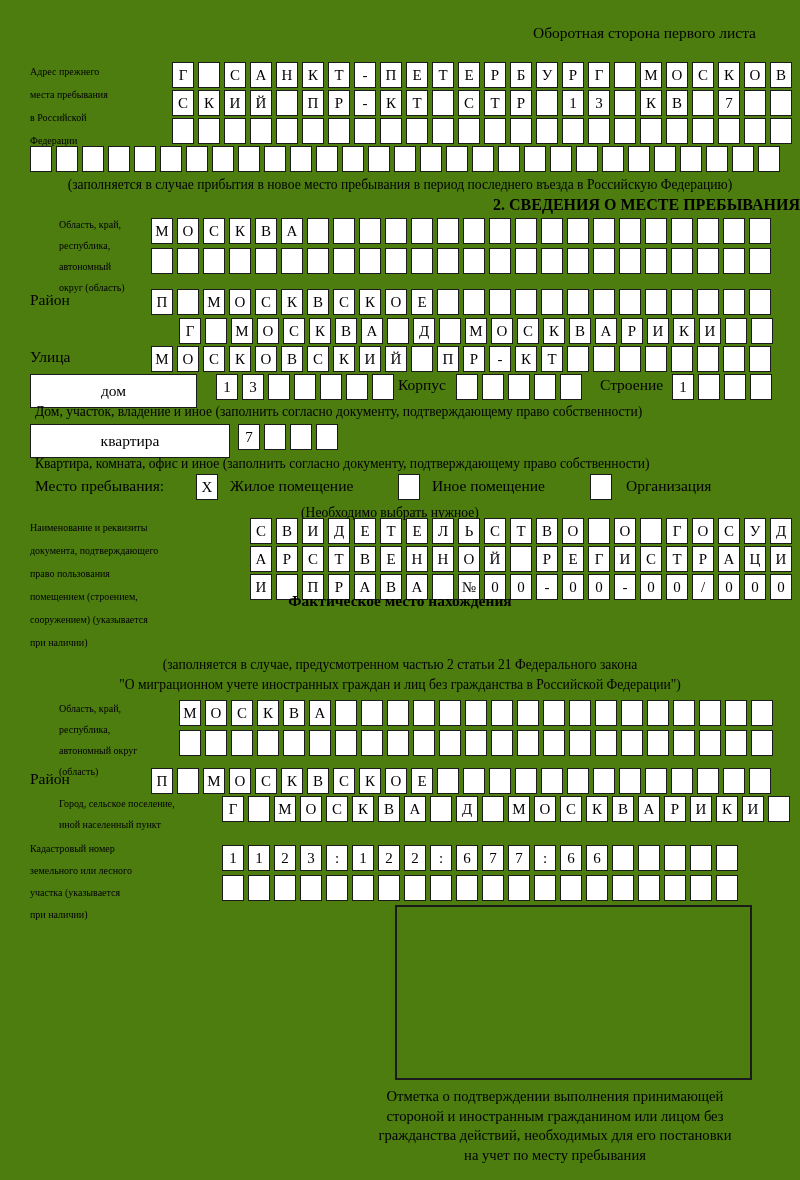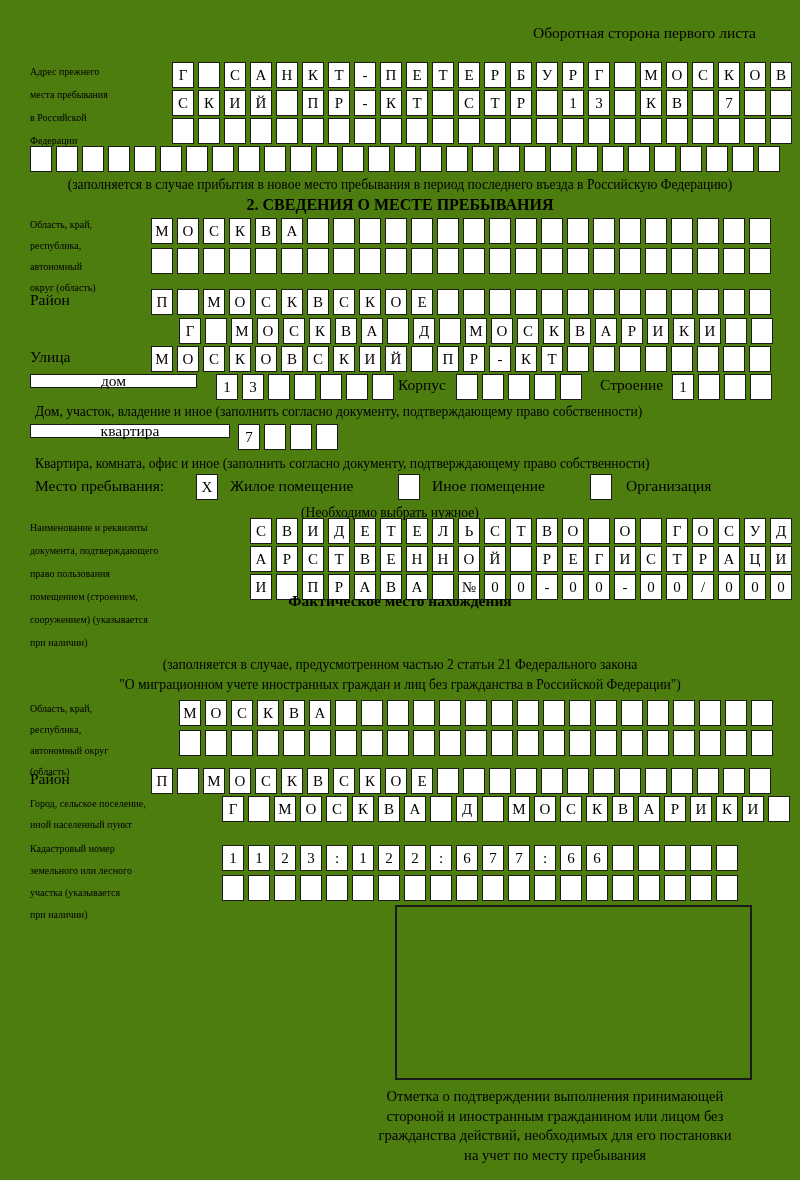--- a/index.html
+++ b/index.html
@@ -6,32 +6,32 @@
   body{
     width:800px;height:1180px;background:#ffffff;color:#000;
     font-family:"Liberation Serif","DejaVu Serif",serif;
   }
   .page{position:relative;width:800px;height:1180px;background:#4d7c0f;overflow:hidden;}
 
   .hdr-note{position:absolute;top:24px;right:44px;font-size:15.5px;}
 
   .lblcol{position:absolute;font-size:10px;}
   .lblcol .lline{line-height:23px;white-space:nowrap;}
-  .lh21 .lline{line-height:21px;}
+  .lh21 .lline{line-height:21px;margin-left:29px;}
   .lh22 .lline{line-height:22px;}
   .slabel{position:absolute;font-size:15.5px;white-space:nowrap;}
 
   .cells{position:absolute;display:flex;gap:4px;}
   .cell{
     box-sizing:border-box;flex:0 0 auto;width:22px;height:26px;
     border:1.8px solid #1b1b1b;display:flex;align-items:center;justify-content:center;
     font-size:15px;background:#fff;
   }
   .widebox{
-    position:absolute;box-sizing:border-box;height:14px;
+    position:absolute;box-sizing:border-box;height:34px;
     border:1.8px solid #1b1b1b;display:flex;align-items:center;justify-content:center;
     font-size:15.5px;background:#fff;
   }
   .checkbox{
     position:absolute;box-sizing:border-box;width:22px;height:26px;
     border:1.8px solid #1b1b1b;display:flex;align-items:center;justify-content:center;
     font-size:15px;background:#fff;
   }
 
   .fnote{position:absolute;font-size:13.6px;white-space:nowrap;}
@@ -159,21 +159,21 @@
       <div class="cell"></div>
       <div class="cell"></div>
       <div class="cell"></div>
       <div class="cell"></div>
       <div class="cell"></div>
       <div class="cell"></div>
       <div class="cell"></div>
     </div>
   <div class="fnote center" style="top:177px;">(заполняется в случае прибытия в новое место пребывания в период последнего въезда в Российскую Федерацию)</div>
 
-  <div class="sec-title" style="top:196px;">2. СВЕДЕНИЯ О МЕСТЕ ПРЕБЫВАНИЯ</div>
+  <div class="sec-title" style="top:196px;text-align:right;">2. СВЕДЕНИЯ О МЕСТЕ ПРЕБЫВАНИЯ</div>
 
   <div class="lblcol lh21" style="left:30px;top:214px;">
       <div class="lline">Область, край,</div>
       <div class="lline">республика,</div>
       <div class="lline">автономный</div>
       <div class="lline">округ (область)</div>
     </div>
   <div class="cells" style="left:151px;top:218px;">
       <div class="cell">М</div>
       <div class="cell">О</div>

